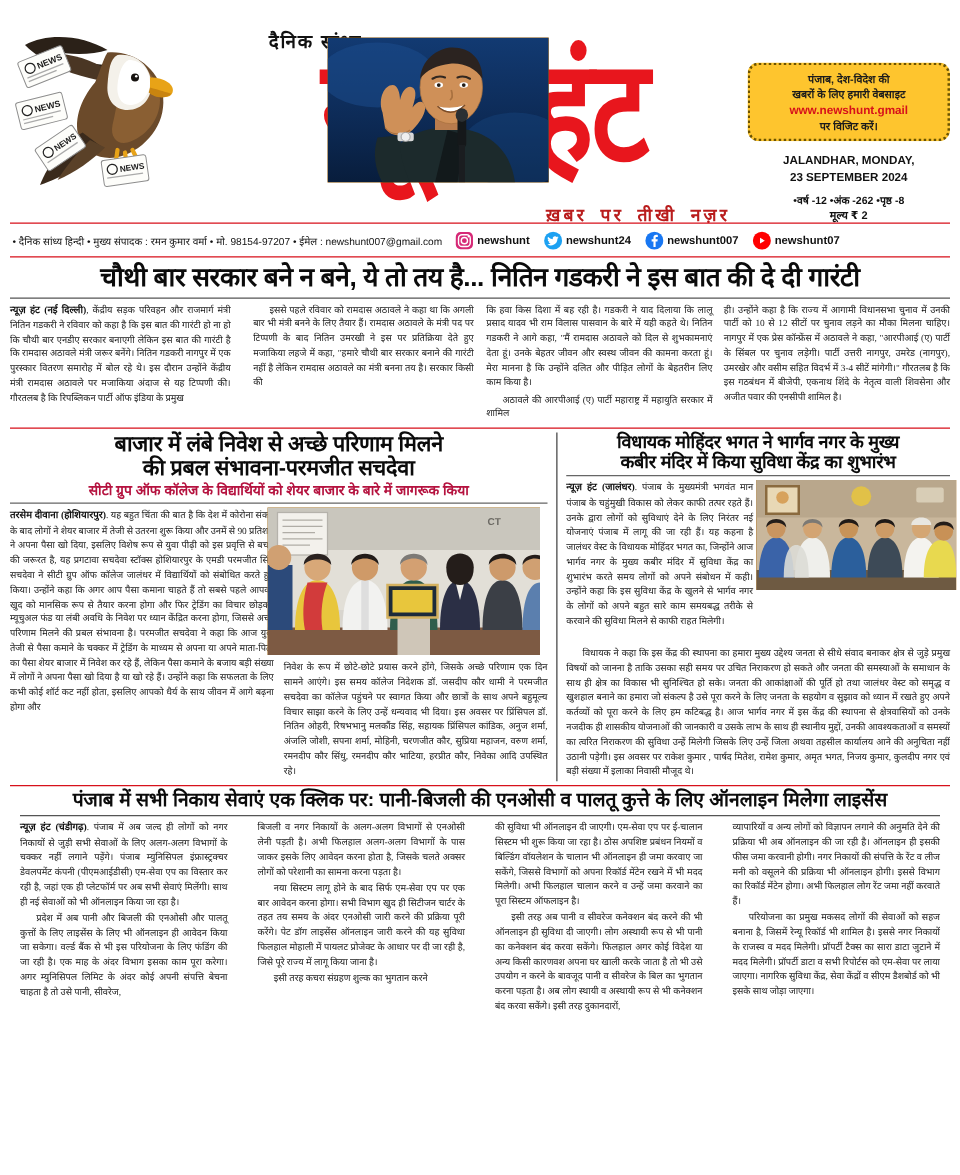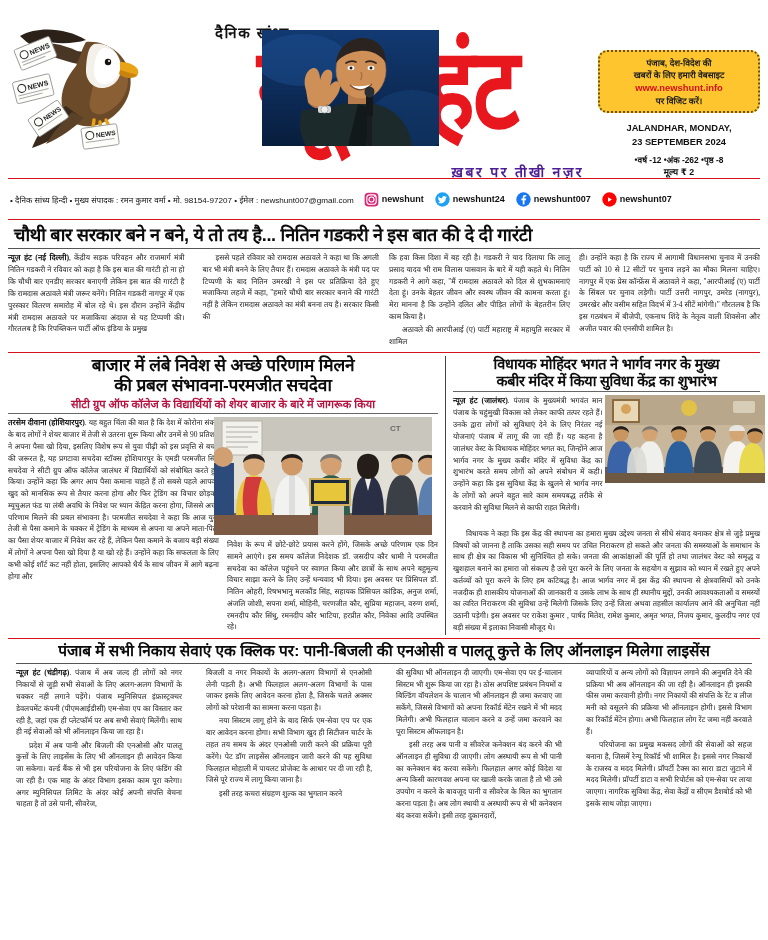--- a/index.html
+++ b/index.html
@@ -25,56 +25,56 @@
     letter-spacing:1.5px; text-align:left; padding-left:30px; margin-top:14px;
   }
   .main-title {
     font-family:"Liberation Sans", sans-serif;
     font-size:93px; font-weight:900; color:#e8161d;
     line-height:0.92; letter-spacing:-2px;
     text-align:center; margin-top:-4px;
     transform: scaleY(1.22); transform-origin: top center;
   }
   .tagline {
-    font-family:Liberation Serif, serif;
-    font-size:14px; font-weight:700; color:#4c1d95;
+    font-family:Liberation Mono, monospace;
+    font-size:14px; font-weight:700; color:#b91c1c;
     text-align:right; letter-spacing:2.5px; margin-top:38px; padding-right:6px;
   }
 
   .mast-right { position:absolute; left:598px; top:50px; width:162px; text-align:center; }
   .web-badge {
     background:#fec52e; border:2px dotted #6b5300; border-radius:9px;
     padding:5px 4px 4px; font-size:8.6px; font-weight:700; color:#1b1b1b;
     line-height:1.42;
   }
   .web-badge .url { color:#d7111b; font-size:9.4px; font-weight:700; }
   .place-date {
     margin-top:9px; font-size:9.3px; font-weight:700; color:#111; line-height:1.5;
   }
   .issue-line { margin-top:4px; font-size:8.4px; font-weight:700; color:#111; letter-spacing:0; }
   .price-line { font-size:8.8px; font-weight:700; color:#111; margin-top:1px; }
 
   
   .contact-strip {
-    position:relative; height:42px; width:752px; margin:0 8px;
+    position:relative; height:28px; width:752px; margin:0 8px;
     border-top:1.6px solid #d7111b; border-bottom:1.6px solid #d7111b;
     display:flex; align-items:center;
   }
   .contact-text { font-size:8.1px; color:#111; white-space:nowrap; padding-left:2px; }
   .social-wrap { display:flex; align-items:center; gap:2px; margin-left:10px; }
   .social-item { display:flex; align-items:center; gap:3px; margin-right:9px; }
   .social-ic { width:15px; height:15px; border-radius:4px; display:block; }
   .social-handle { font-size:9px; font-weight:700; color:#111; }
 
   
   .rule-red { border-top:1.8px solid #d7111b; margin:0 8px; }
   .rule-thin { border-top:1px solid #555; margin:0 8px; }
 
   .lead-head {
-    font-size:18px; font-weight:900; color:#0b0b0b; text-align:left;
+    font-size:21px; font-weight:900; color:#0b0b0b; text-align:center;
     letter-spacing:-0.3px; padding:3px 6px 3px; line-height:1.12;
     font-family:"Liberation Sans", sans-serif;
   }
 
   .sec-head {
     font-size:17.3px; font-weight:900; color:#0b0b0b; line-height:1.14;
     letter-spacing:-0.2px; text-align:center;
   }
   .sub-head {
     font-size:11.1px; font-weight:700; color:#b5123f; text-align:center;
@@ -178,21 +178,21 @@
     <div class="mast-center">
       <div class="pre-title">दैनिक सांध्य</div>
       <div class="main-title">न्यूज़ हंट</div>
       <div class="tagline">ख़बर पर तीखी नज़र</div>
     </div>
 
     <div class="mast-right">
       <div class="web-badge">
         <div>पंजाब, देश-विदेश की</div>
         <div>खबरों के लिए हमारी वेबसाइट</div>
-        <div class="url">www.newshunt.info</div>
+        <div class="url">www.newshunt.gmail</div>
         <div>पर विजिट करें।</div>
       </div>
       <div class="place-date">
         <div>JALANDHAR, MONDAY,</div>
         <div>23 SEPTEMBER 2024</div>
       </div>
       <div class="issue-line">•वर्ष -12  •अंक -262  •पृष्ठ -8</div>
       <div class="price-line">मूल्य ₹ 2</div>
     </div>
   </div>

